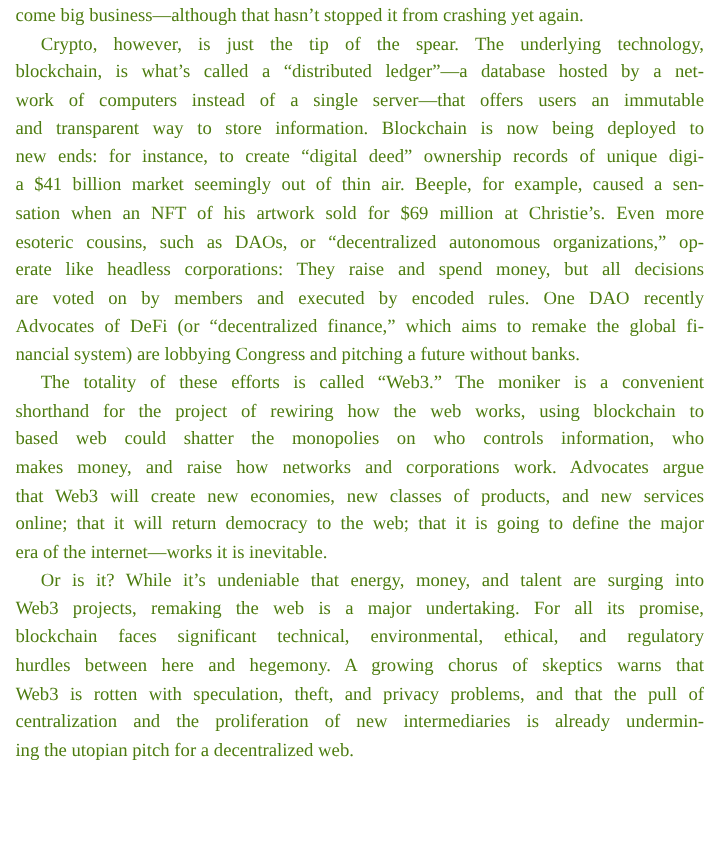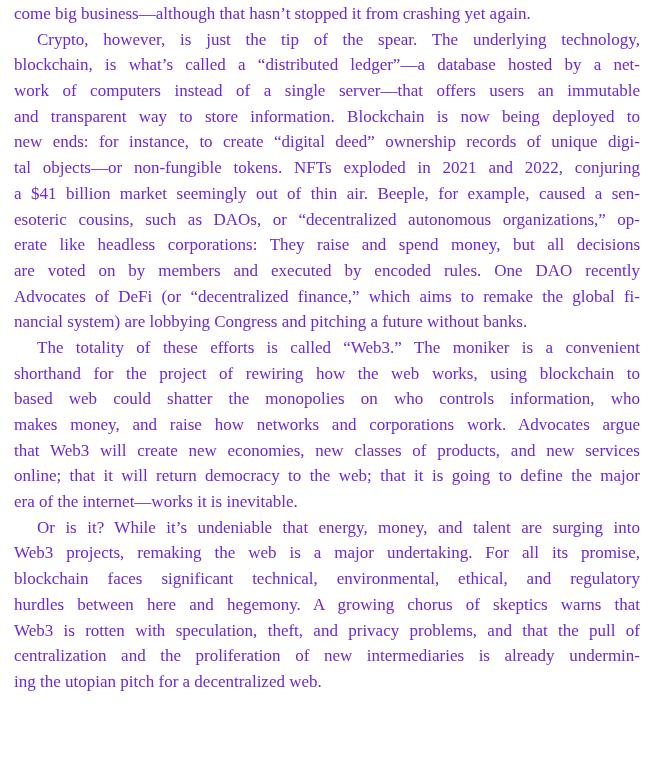--- a/index.html
+++ b/index.html
@@ -11,21 +11,21 @@
     overflow: hidden;
   }
   .page {
     width: 626px;
     height: 772px;
     margin: 0 auto;
     padding-top: 1px;
     font-family: "Liberation Serif", "DejaVu Serif", serif;
     font-size: 17px;
     line-height: 25.7px;
-    color: #6d28d9;
+    color: #4d7c0f;
     -webkit-font-smoothing: antialiased;
   }
   .para { margin: 0; padding: 0; }
   .line {
     text-align: justify;
     text-align-last: justify;
     -moz-text-align-last: justify;
     height: 25.7px;
     overflow: hidden;
     white-space: normal;
@@ -44,22 +44,22 @@
   <div class="para">
     <div class="line last">come big business—although that hasn’t stopped it from crashing yet again.</div>
   </div>
 
   <div class="para indent">
     <div class="line first">Crypto, however, is just the tip of the spear. The underlying technology,</div>
     <div class="line">blockchain, is what’s called a “distributed ledger”—a database hosted by a net-</div>
     <div class="line">work of computers instead of a single server—that offers users an immutable</div>
     <div class="line">and transparent way to store information. Blockchain is now being deployed to</div>
     <div class="line">new ends: for instance, to create “digital deed” ownership records of unique digi-</div>
-    <div class="line">tal objects—or non-fungible tokens. NFTs exploded in 2021 and 2022, conjuring</div>
     <div class="line">a $41 billion market seemingly out of thin air. Beeple, for example, caused a sen-</div>
+    <div class="line">sation when an NFT of his artwork sold for $69 million at Christie’s. Even more</div>
     <div class="line">esoteric cousins, such as DAOs, or “decentralized autonomous organizations,” op-</div>
     <div class="line">erate like headless corporations: They raise and spend money, but all decisions</div>
     <div class="line">are voted on by members and executed by encoded rules. One DAO recently</div>
     <div class="line">Advocates of DeFi (or “decentralized finance,” which aims to remake the global fi-</div>
     <div class="line last">nancial system) are lobbying Congress and pitching a future without banks.</div>
   </div>
 
   <div class="para indent">
     <div class="line first">The totality of these efforts is called “Web3.” The moniker is a convenient</div>
     <div class="line">shorthand for the project of rewiring how the web works, using blockchain to</div>

